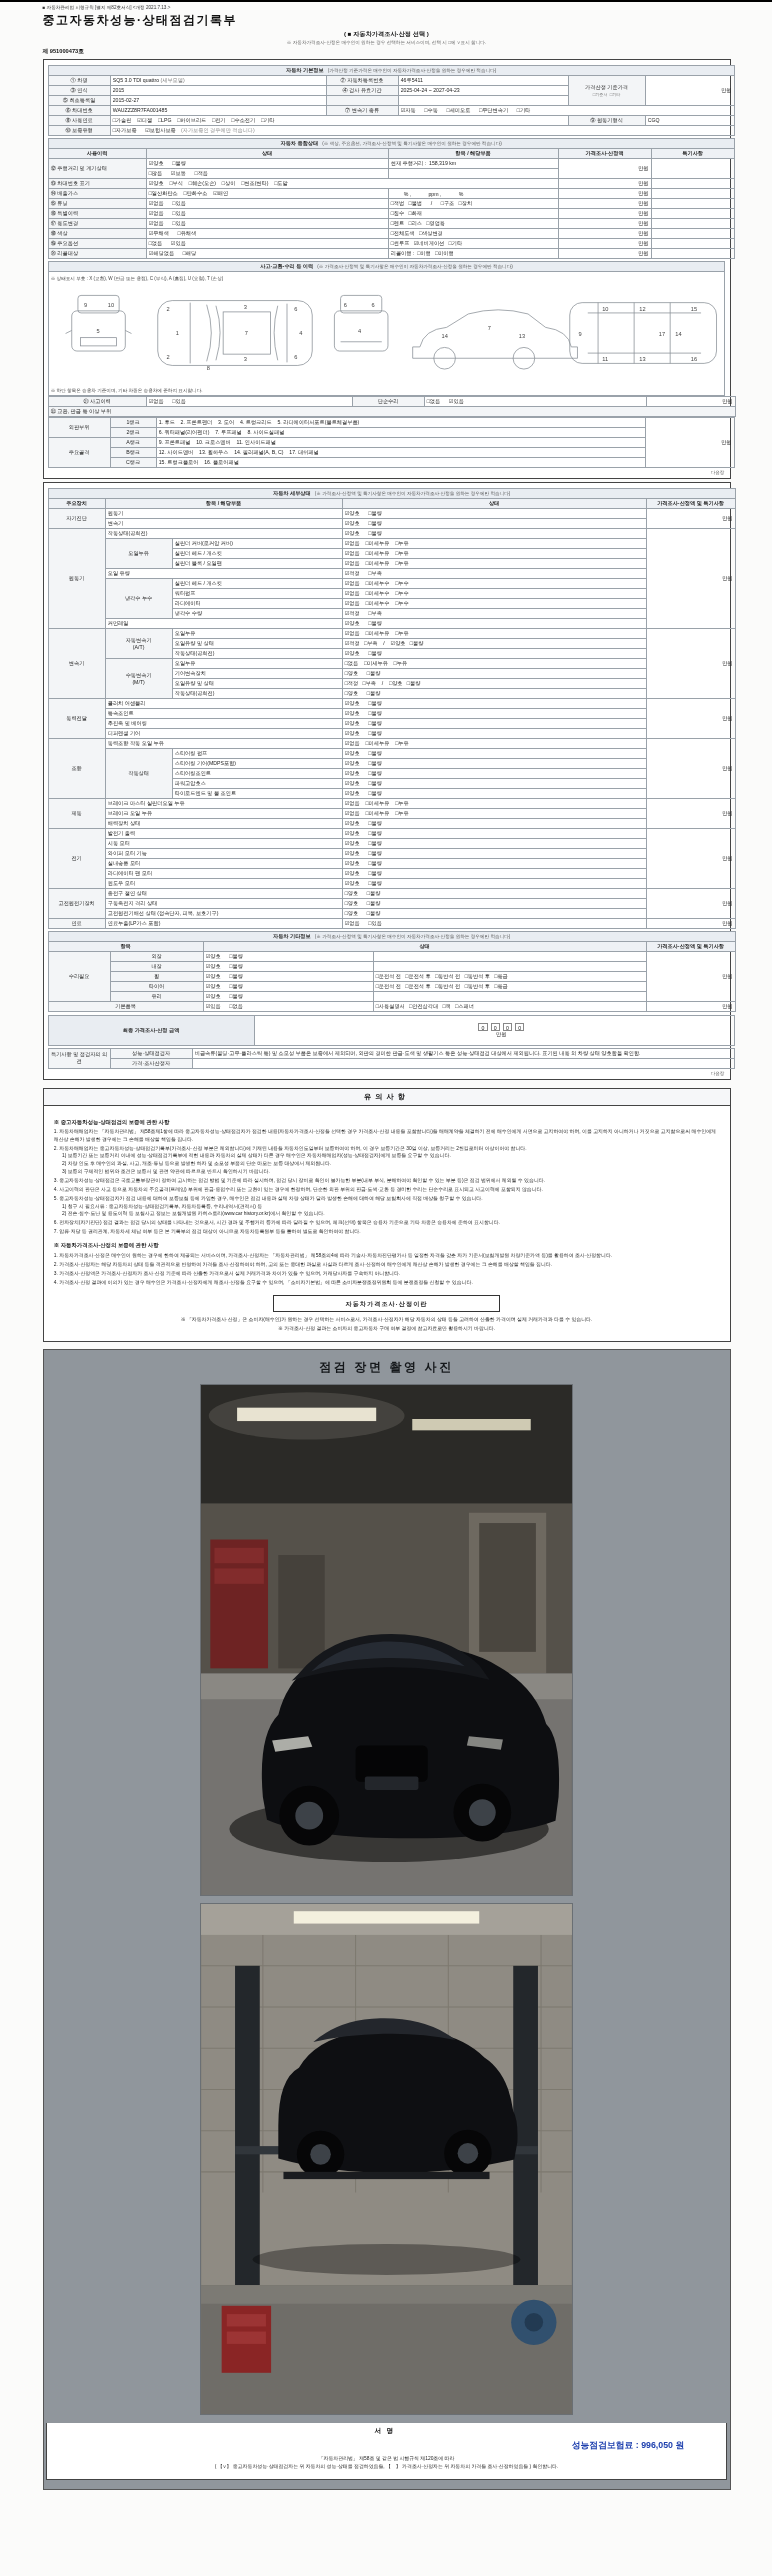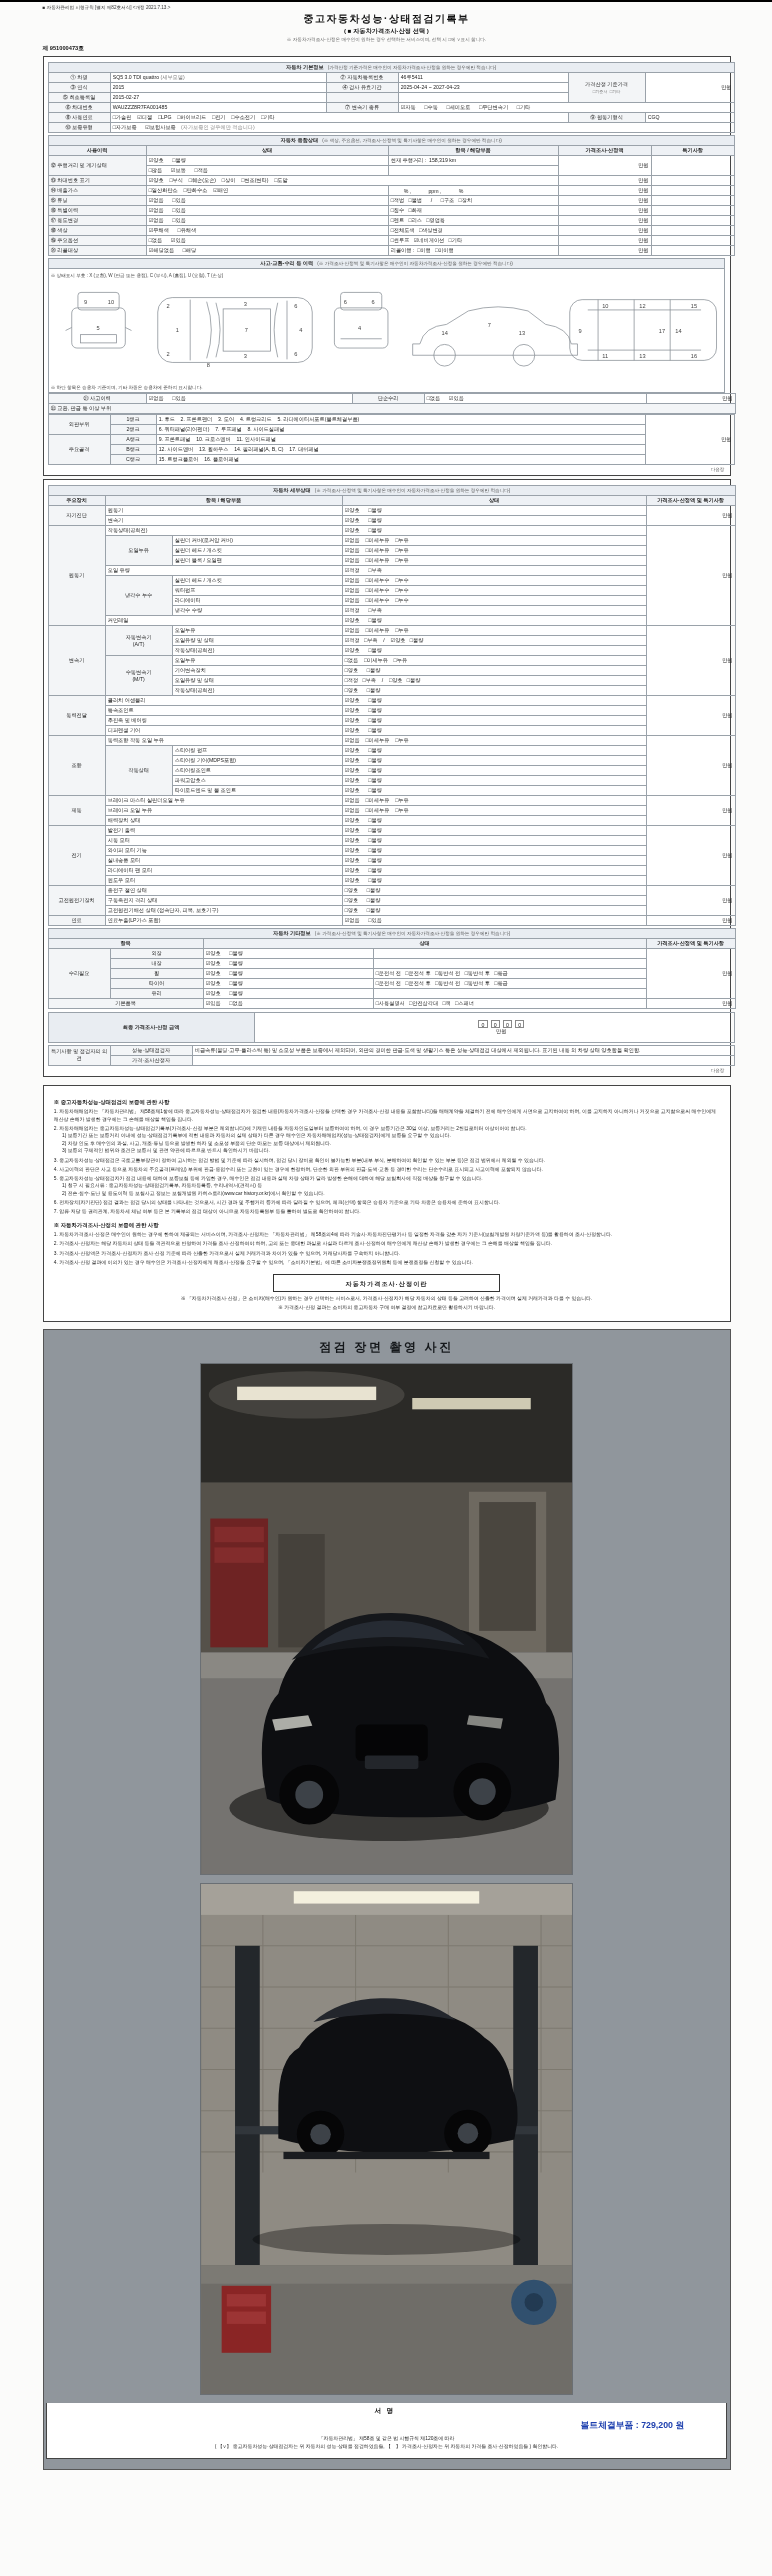--- a/index.html
+++ b/index.html
@@ -1,20 +1,20 @@
 <!DOCTYPE html>
 <html style="font-size:8.2px"><head>
 <meta charset="utf-8">
 <style>
 *{box-sizing:border-box;margin:0;padding:0}
 body{width:773px;min-height:2576px;background:#fbfbfa;font-family:"Liberation Sans",sans-serif;color:#111}
 .topline{border-top:2.1px solid #000;width:100%}
 .sheet{width:688px;margin:0 auto;padding-top:1.5px}
 .formref{font-size:4.6px;color:#333;padding:1px 0 0}
-h1.title{font-size:10px;text-align:center;letter-spacing:1.5px;margin-top:2.1px;font-weight:bold}
+h1.title{font-size:12px;text-align:left;letter-spacing:1.5px;margin-top:2.1px;font-weight:bold}
 .subt{text-align:center;font-size:6.2px;font-weight:bold;margin-top:1.5px}
 .subn{text-align:center;font-size:4.6px;color:#666;margin-top:0.5px}
 .docno{font-size:5.7px;font-weight:bold;margin:3.1px 0 1px}
 .pg{border:0.5px solid #444;background:#fff;margin-top:3.1px;padding:3.1px 4.1px}
 table.t{width:100%;border-collapse:collapse;table-layout:fixed;margin-top:2.1px}
 .t td{border:0.5px solid #9aa2aa;font-size:5.2px;padding:1px 2.1px;color:#222;vertical-align:middle;white-space:pre-wrap;overflow:hidden}
 .sec{background:#e9edf2;text-align:center;font-weight:bold;font-size:6.7px;padding:1.5px}
 .sec .nt{font-weight:normal;font-size:4.6px;color:#555;margin-left:4.1px}
 .lab{background:#f3f5f7}
 .hd{background:#eef1f5;text-align:center;font-weight:bold}
@@ -631,20 +631,21 @@
       <tr>
         <td class="lab ct">가격·조사산정자</td>
         <td></td>
       </tr>
     </tbody>
       </table>
     <div class="next">다음장</div>
   </div>
 
   <div class="pg np" style="padding:0;margin-top:8.2px">
+    <h2>유의사항</h2>
     <div class="bd">
       <h3>※ 중고자동차성능·상태점검의 보증에 관한 사항</h3>
       <div class="it">1. 자동차매매업자는 「자동차관리법」 제58조제1항에 따라 중고자동차성능·상태점검자가 점검한 내용(자동차가격조사·산정을 선택한 경우 가격조사·산정 내용을 포함합니다)을 매매계약을 체결하기 전에 매수인에게 서면으로 고지하여야 하며, 이를 고지하지 아니하거나 거짓으로 고지함으로써 매수인에게 재산상 손해가 발생한 경우에는 그 손해를 배상할 책임을 집니다.</div>
       <div class="it">2. 자동차매매업자는 중고자동차성능·상태점검기록부(가격조사·산정 부분은 제외합니다)에 기재된 내용을 자동차인도일부터 보증하여야 하며, 이 경우 보증기간은 30일 이상, 보증거리는 2천킬로미터 이상이어야 합니다.
       1) 보증기간 또는 보증거리 이내에 성능·상태점검기록부에 적힌 내용과 자동차의 실제 상태가 다른 경우 매수인은 자동차매매업자(성능·상태점검자)에게 보증을 요구할 수 있습니다.
       2) 차량 인도 후 매수인의 과실, 사고, 개조·튜닝 등으로 발생한 하자 및 소모성 부품의 단순 마모는 보증 대상에서 제외됩니다.
       3) 보증의 구체적인 범위와 조건은 보증서 및 관련 약관에 따르므로 반드시 확인하시기 바랍니다.</div>
       <div class="it">3. 중고자동차성능·상태점검은 국토교통부장관이 정하여 고시하는 점검 방법 및 기준에 따라 실시하며, 점검 당시 장비로 확인이 불가능한 부분(내부 부식, 분해하여야 확인할 수 있는 부분 등)은 점검 범위에서 제외될 수 있습니다.</div>
       <div class="it">4. 사고이력의 판단은 사고 등으로 자동차의 주요골격(프레임) 부위에 판금·용접수리 또는 교환이 있는 경우에 한정하며, 단순한 외판 부위의 판금·도색·교환 등 경미한 수리는 단순수리로 표시되고 사고이력에 포함되지 않습니다.</div>
       <div class="it">5. 중고자동차성능·상태점검자가 점검 내용에 대하여 보증보험 등에 가입한 경우, 매수인은 점검 내용과 실제 차량 상태가 달라 발생한 손해에 대하여 해당 보험회사에 직접 배상을 청구할 수 있습니다.
@@ -727,20 +728,20 @@
       <rect x="40" y="780" width="96" height="130" fill="#8a2525"></rect>
       <rect x="50" y="796" width="76" height="24" fill="#9c3434"></rect>
       <rect x="50" y="830" width="76" height="24" fill="#9c3434"></rect>
       <circle cx="646" cy="812" r="44" fill="#31506e"></circle>
         <circle cx="646" cy="812" r="18" fill="#223a52"></circle>
       <ellipse cx="360" cy="690" rx="260" ry="30" fill="#14141 2" opacity="0.35"></ellipse>
     </svg>
 
     <div class="sg" style="margin:8.2px 2.1px 0">
       <div class="ttl">서명</div>
-      <div class="prem"><span>볼트체결부품 :</span> <span>729,200 원</span></div>
+      <div class="prem"><span>성능점검보험료 :</span> <span>996,050 원</span></div>
       <div class="law">「자동차관리법」 제58조 및 같은 법 시행규칙 제120조에 따라</div>
       <div class="law">( 【∨】 중고자동차성능·상태점검자는 위 자동차의 성능·상태를 점검하였음을, 【　】 가격조사·산정자는 위 자동차의 가격을 조사·산정하였음을 ) 확인합니다.</div>
     </div>
   </div>
 
 </div>
 
 
 </body></html>

